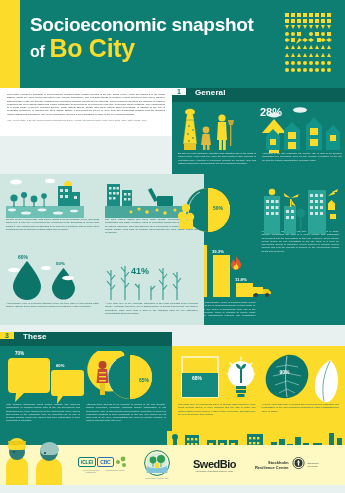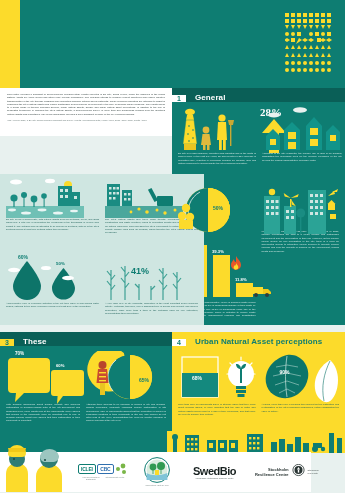--- a/index.html
+++ b/index.html
@@ -20,21 +20,21 @@
   .title .of{font-size:16px;}
   .logo-dots{position:absolute;right:12px;top:13px;width:48px;height:62px;}
 
   
   .intro{position:absolute;left:0;top:88px;width:172px;height:48px;background:#ffffff;
     box-sizing:border-box;padding:5px 7px 0 7px;}
   .intro p{margin:0;font-size:2.45px;line-height:3.3px;color:#2f3e3c;text-align:justify;}
   .intro .src{margin-top:3px;font-size:2.3px;line-height:3.1px;color:#6a7a78;}
 
   
-  .sec-head{position:absolute;height:14px;display:flex;align-items:flex-end;}
+  .sec-head{position:absolute;height:14px;display:flex;align-items:flex-start;}
   .sec-num{width:14px;background:#fcdb2b;color:#0e7d72;font-size:7px;font-weight:bold;
     display:flex;align-items:center;justify-content:center;}
   .sec-num.onwhite{background:#ffffff;color:#0e7d72;}
   .sec-title{flex:1;display:flex;align-items:center;padding-left:9px;
     font-size:8px;font-weight:bold;letter-spacing:0.1px;}
   .sec-head.light .sec-title{color:#ffffff;}
   .sec-head.dark .sec-title{color:#0e7d72;}
 
   
   .panel{position:absolute;box-sizing:border-box;}
@@ -47,21 +47,21 @@
   .body-txt{font-size:2.45px;line-height:3.25px;text-align:justify;margin:0;}
   .t-on-teal{color:#d8ece8;}
   .t-on-mint{color:#1d5f58;}
   .t-on-yellow{color:#1d5f58;}
 
   .pct{font-weight:bold;}
   .pct-t{color:#0e7d72;}
   .pct-w{color:#ffffff;}
 
   
-  .footer{position:absolute;left:0;bottom:1px;width:311px;height:40px;background:#ffffff;}
+  .footer{position:absolute;left:0;bottom:8px;width:345px;height:40px;background:#fef9c3;}
   .footer-logos{position:absolute;left:78px;top:0;height:40px;width:267px;
     display:flex;align-items:center;gap:9px;}
   .logo-box{display:flex;flex-direction:column;align-items:center;justify-content:center;}
   .iclei-pill{display:flex;align-items:center;gap:1.5px;}
   .pill{border:0.8px solid #0e7d72;border-radius:2px;padding:1px 2px;
     font-size:5px;font-weight:bold;color:#0e7d72;letter-spacing:-0.2px;}
   .pill.blue{border-color:#2f6fae;color:#2f6fae;}
   .pill-sub{font-size:1.7px;color:#7b8a88;margin-top:0.8px;text-align:center;line-height:2.3px;}
   .swedbio{font-size:11px;font-weight:bold;color:#17201f;letter-spacing:-0.5px;}
   .swedbio-sub{font-size:1.9px;color:#55625f;margin-top:0.5px;text-align:center;}
@@ -71,20 +71,25 @@
   .women{position:absolute;left:0;bottom:0;width:80px;height:52px;}
   .cityband{position:absolute;right:0;bottom:40px;width:178px;height:22px;background:#fcdb2b;}
 </style>
 </head>
 <body>
 
 <div class="poster">
 
   <div class="header">
     <div class="header-bar"></div>
+    <div class="title">
+      <span>Socioeconomic snapshot</span><br>
+      <span class="of">of</span>
+      <span class="city">Bo City</span>
+    </div>
     <svg class="logo-dots" viewBox="0 0 48 62">
       <g fill="#fcdb2b">
         <rect x="0" y="0" width="4" height="4"></rect>
           <rect x="6" y="0" width="4" height="4"></rect>
         <rect x="12" y="0" width="4" height="4"></rect>
           <rect x="18" y="0" width="4" height="4"></rect>
         <rect x="24" y="0" width="4" height="4"></rect>
           <rect x="30" y="0" width="4" height="4"></rect>
         <rect x="36" y="0" width="4" height="4"></rect>
           <rect x="42" y="0" width="4" height="4"></rect>
@@ -191,21 +196,21 @@
             </g>
             <g fill="#fcdb2b">
               <circle cx="44" cy="12" r="3.6"></circle>
               <path d="M40 16h8l1 18h-10z"></path>
               <rect x="41" y="34" width="2.8" height="10"></rect>
                 <rect x="45" y="34" width="2.8" height="10"></rect>
               <rect x="52" y="18" width="1.4" height="22" fill="#c9a832"></rect>
               <path d="M50 14h6l-1 5h-4z" fill="#c9a832"></path>
             </g>
           </svg>
-          <div class="pct pct-w" style="position:absolute;left:82px;top:0;font-size:11px;font-family:Liberation Serif, serif;">28%</div>
+          <div class="pct pct-w" style="position:absolute;left:82px;top:0;font-size:11px;">28%</div>
           <svg width="24" height="34" viewBox="0 0 24 34" style="position:absolute;left:84px;top:13px;">
             <path d="M12 0l12 14h-7v20h-10v-20h-7z" fill="#fcdb2b"></path>
           </svg>
         </div>
         <p class="body-txt t-on-teal">Bo City is a major financial, education and industrial hub of the south of Sierra Leone. In the past five years, Bo has reported a 28% increase in population size, resulting in increasing demand for housing, land and natural resources to accommodate the city's growing population.</p>
       </div>
 
       <div class="col">
         <div style="height:46px;position:relative;">
           <svg width="80" height="46" viewBox="0 0 80 46">
@@ -448,24 +453,20 @@
             </g>
             <text x="55" y="34" font-size="6" font-weight="bold" fill="#0e7d72" font-family="Liberation Sans, sans-serif">​</text>
           </svg>
           <div class="pct pct-t" style="position:absolute;left:53px;top:26px;font-size:5px;">65%</div>
         </div>
         <p class="body-txt t-on-teal">Although there appears to be inclusion of women in city and decision-making processes, inequality regarding gender participation is still pronounced. 65% of respondents agreed that the proportion of women in leadership positions in their community is still low, and women do not often lead at city level, demonstrating the need for greater inclusion of women and girls at the city level.</p>
       </div>
     </div>
   </div>
 
-  <div class="sec-head dark" style="left:172px;top:332px;width:173px;background:#fcdb2b;">
-    <div class="sec-num onwhite">4</div>
-    <div class="sec-title">Urban Natural Asset perceptions</div>
-  </div>
 
   <div class="panel p-yellow" style="left:172px;top:346px;width:173px;height:107px;padding:5px 6px;">
     <div class="cols" style="height:96px;">
       <div class="col">
         <div style="height:52px;position:relative;">
           <svg width="46" height="46" viewBox="0 0 46 46" style="position:absolute;left:2px;top:4px;">
             <rect x="2" y="2" width="36" height="40" fill="none" stroke="#ffffff" stroke-width="1.2"></rect>
             <rect x="2" y="18" width="36" height="24" fill="#14897e"></rect>
           </svg>
           <div class="pct pct-w" style="position:absolute;left:14px;top:24px;font-size:5px;">68%</div>

